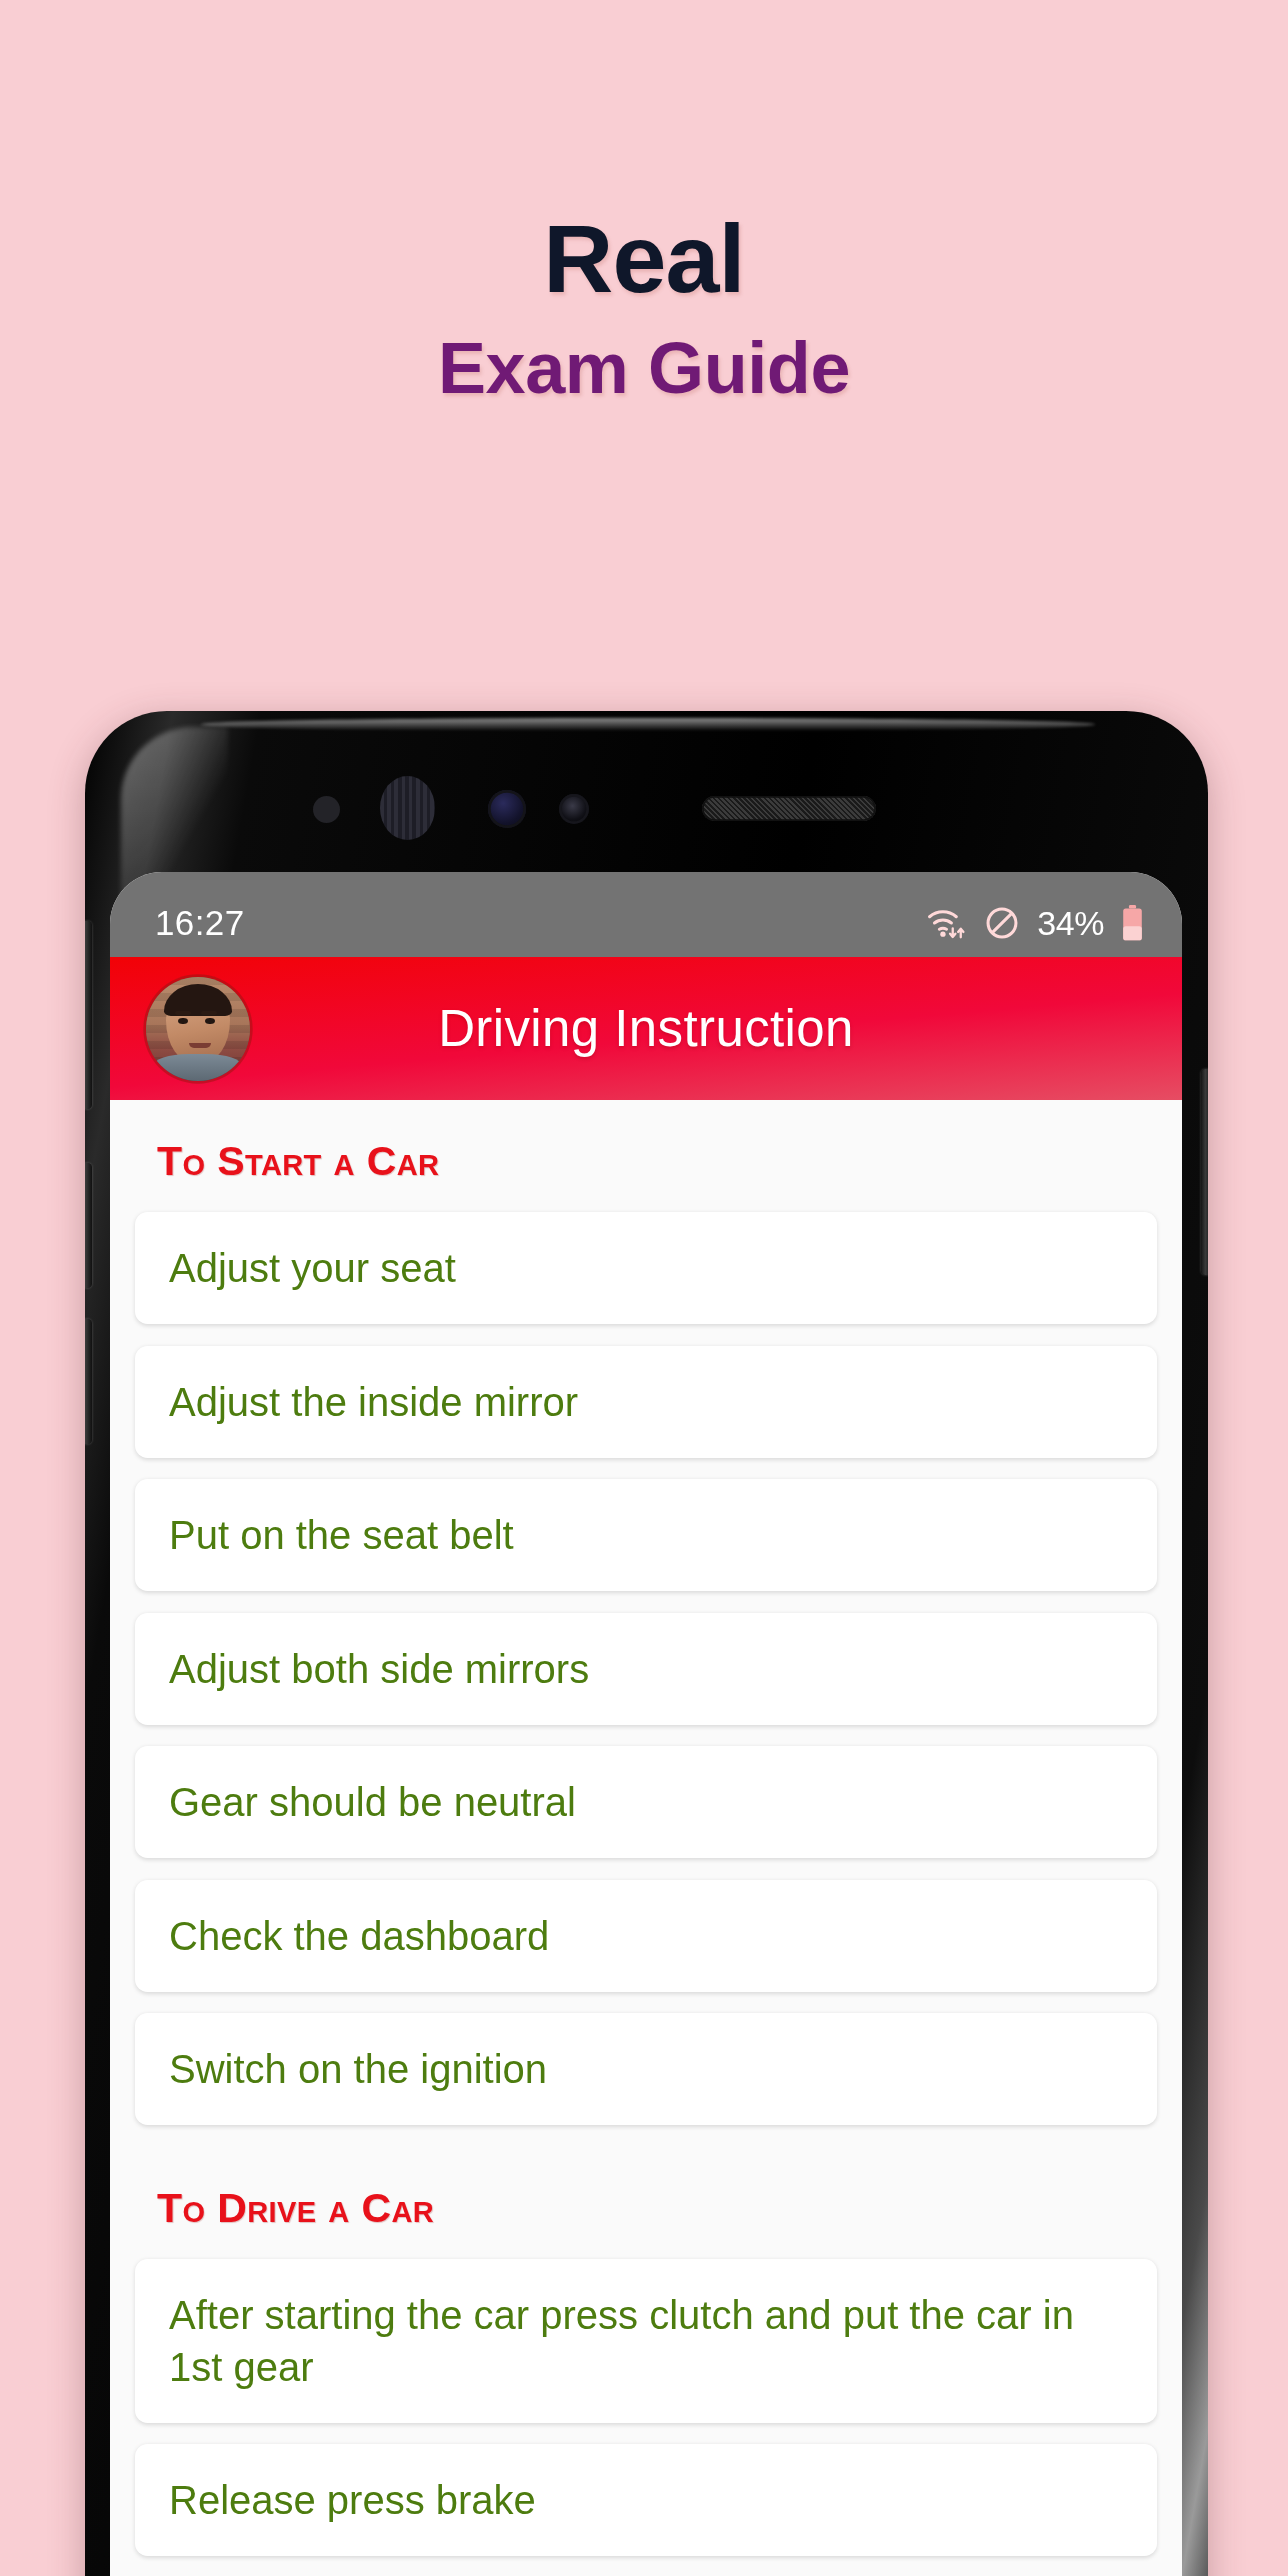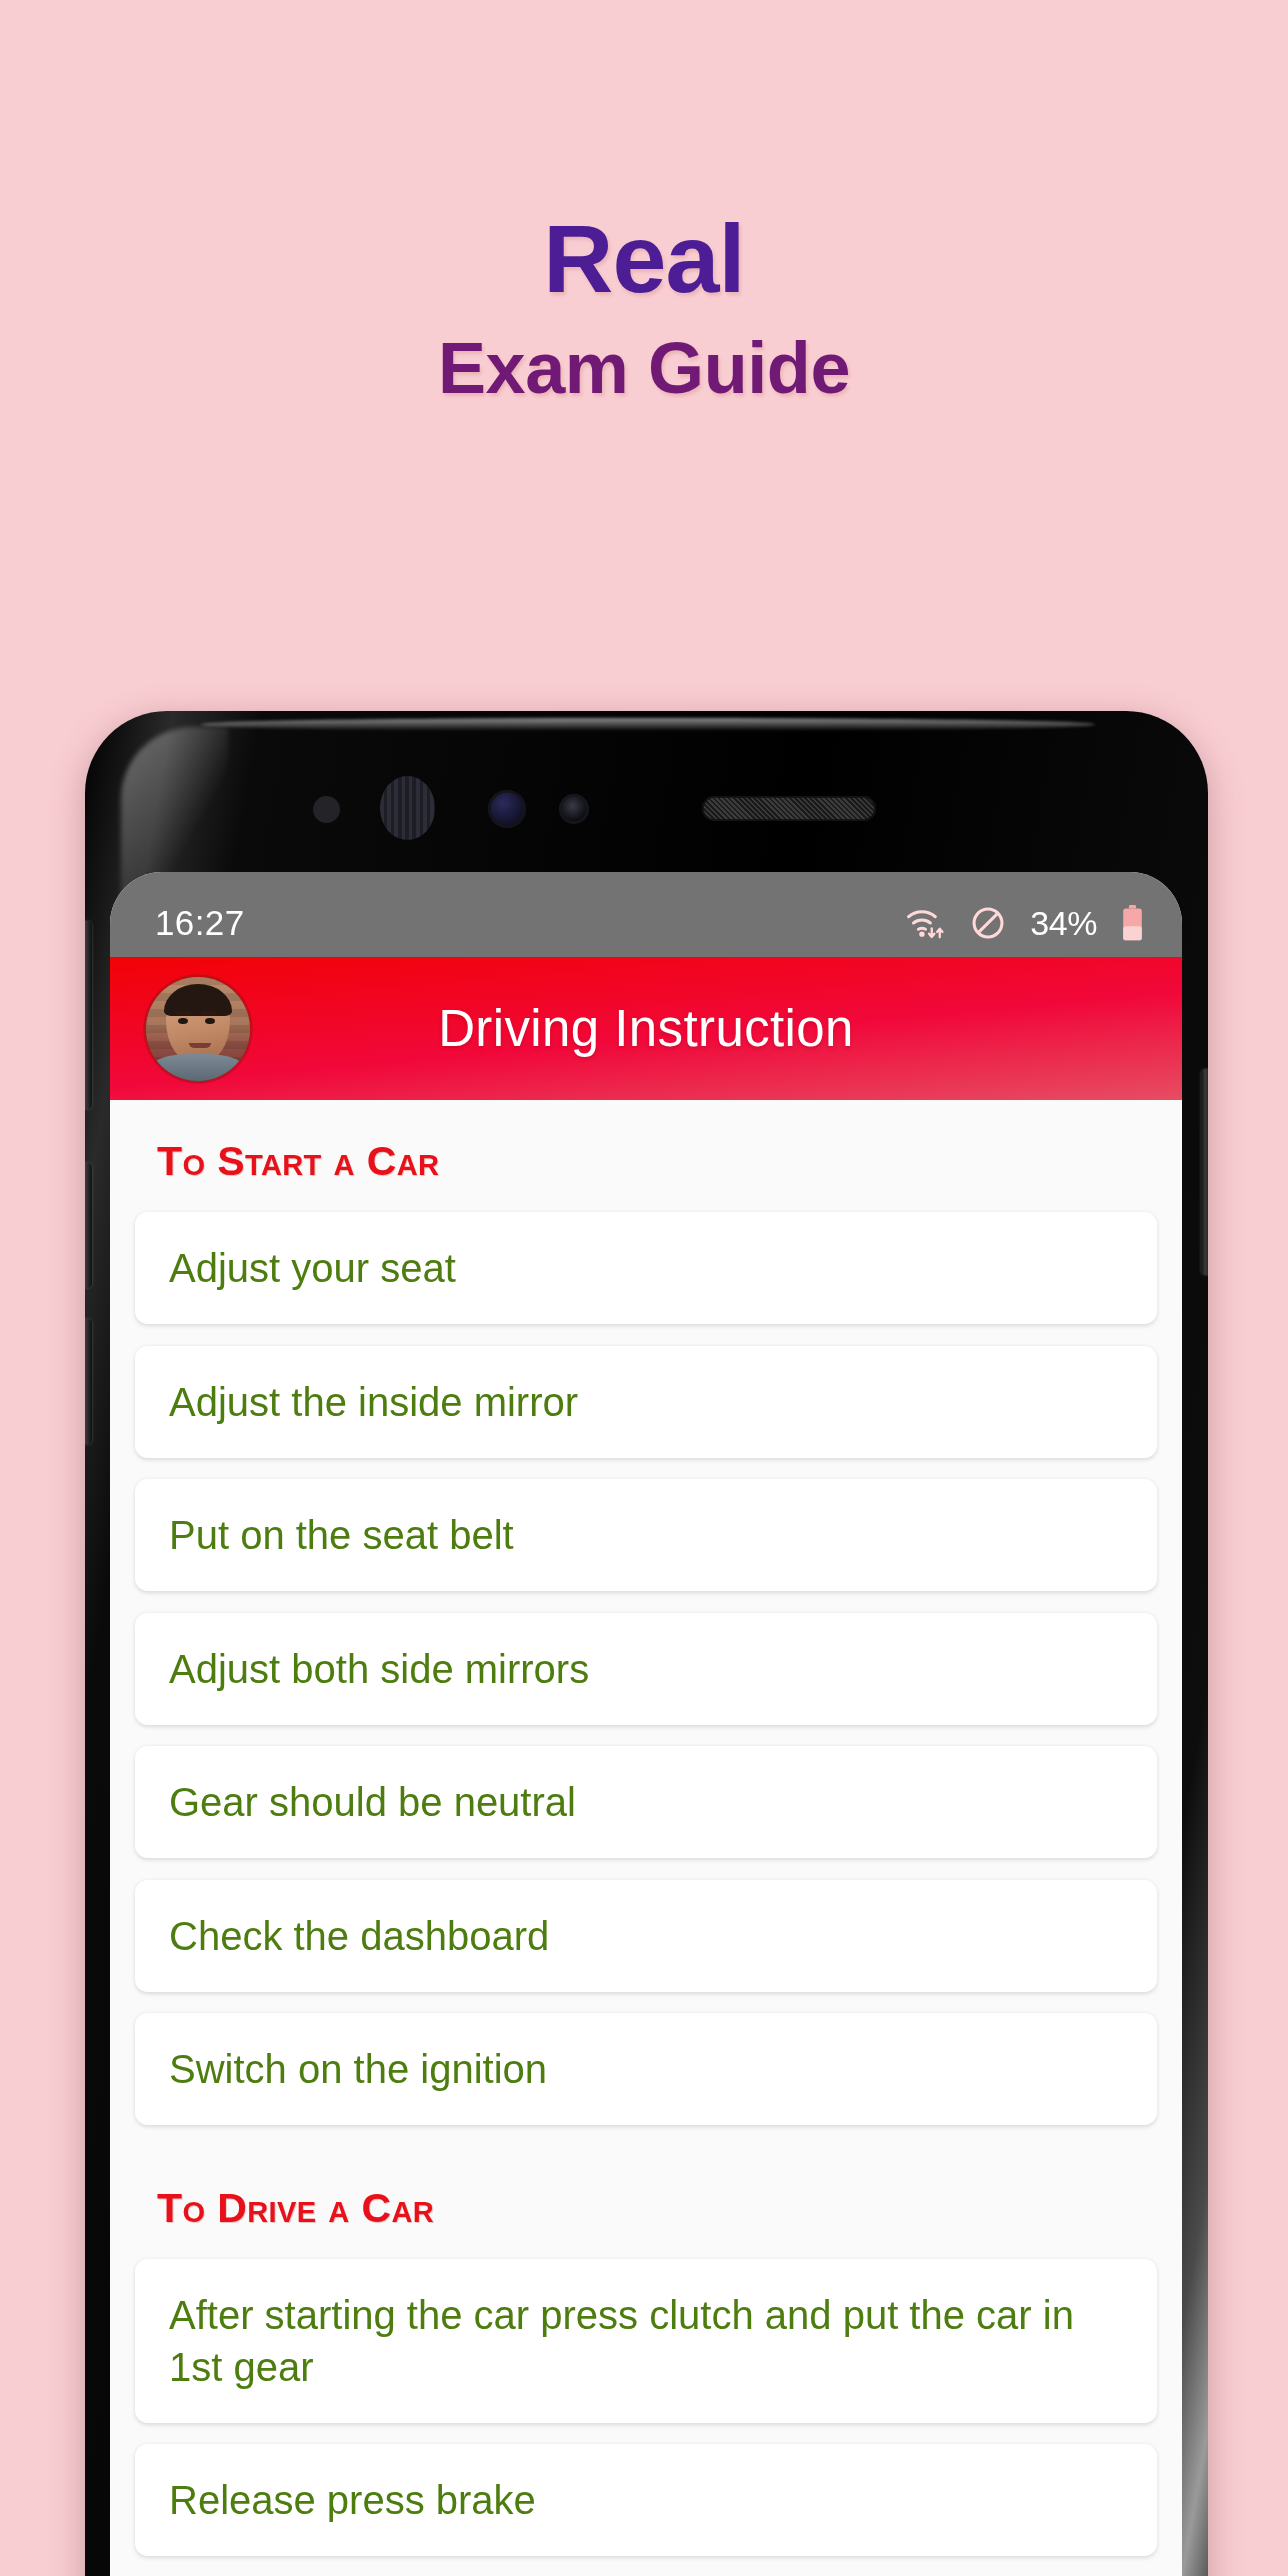--- a/index.html
+++ b/index.html
@@ -21,21 +21,21 @@
     position: absolute;
     top: 0; left: 0;
     width: 1288px;
     height: 698px;
     text-align: center;
     padding-top: 210px;
   }
   .promo-line1 {
     font-size: 97px;
     font-weight: bold;
-    color: #4c1d95;
+    color: #0f172a;
     letter-spacing: -0.9px;
     line-height: 1.0;
     text-shadow: 1.8px 2.7px 3.6px rgba(180,90,80,0.22);
   }
   .promo-line2 {
     font-size: 72px;
     font-weight: bold;
     color: #701a75;
     letter-spacing: -0.4px;
     line-height: 1.0;
@@ -140,21 +140,21 @@
   }
   .clock {
     font-size: 35px;
     font-weight: 400;
     letter-spacing: 0.4px;
     color: #fff;
   }
   .status-icons {
     display: flex;
     align-items: center;
-    gap: 24px;
+    gap: 17px;
   }
   .status-icons svg { display: block; }
   .batt-pct {
     font-size: 34px;
     font-weight: 400;
     letter-spacing: -0.4px;
   }
 
   
   .appbar {

